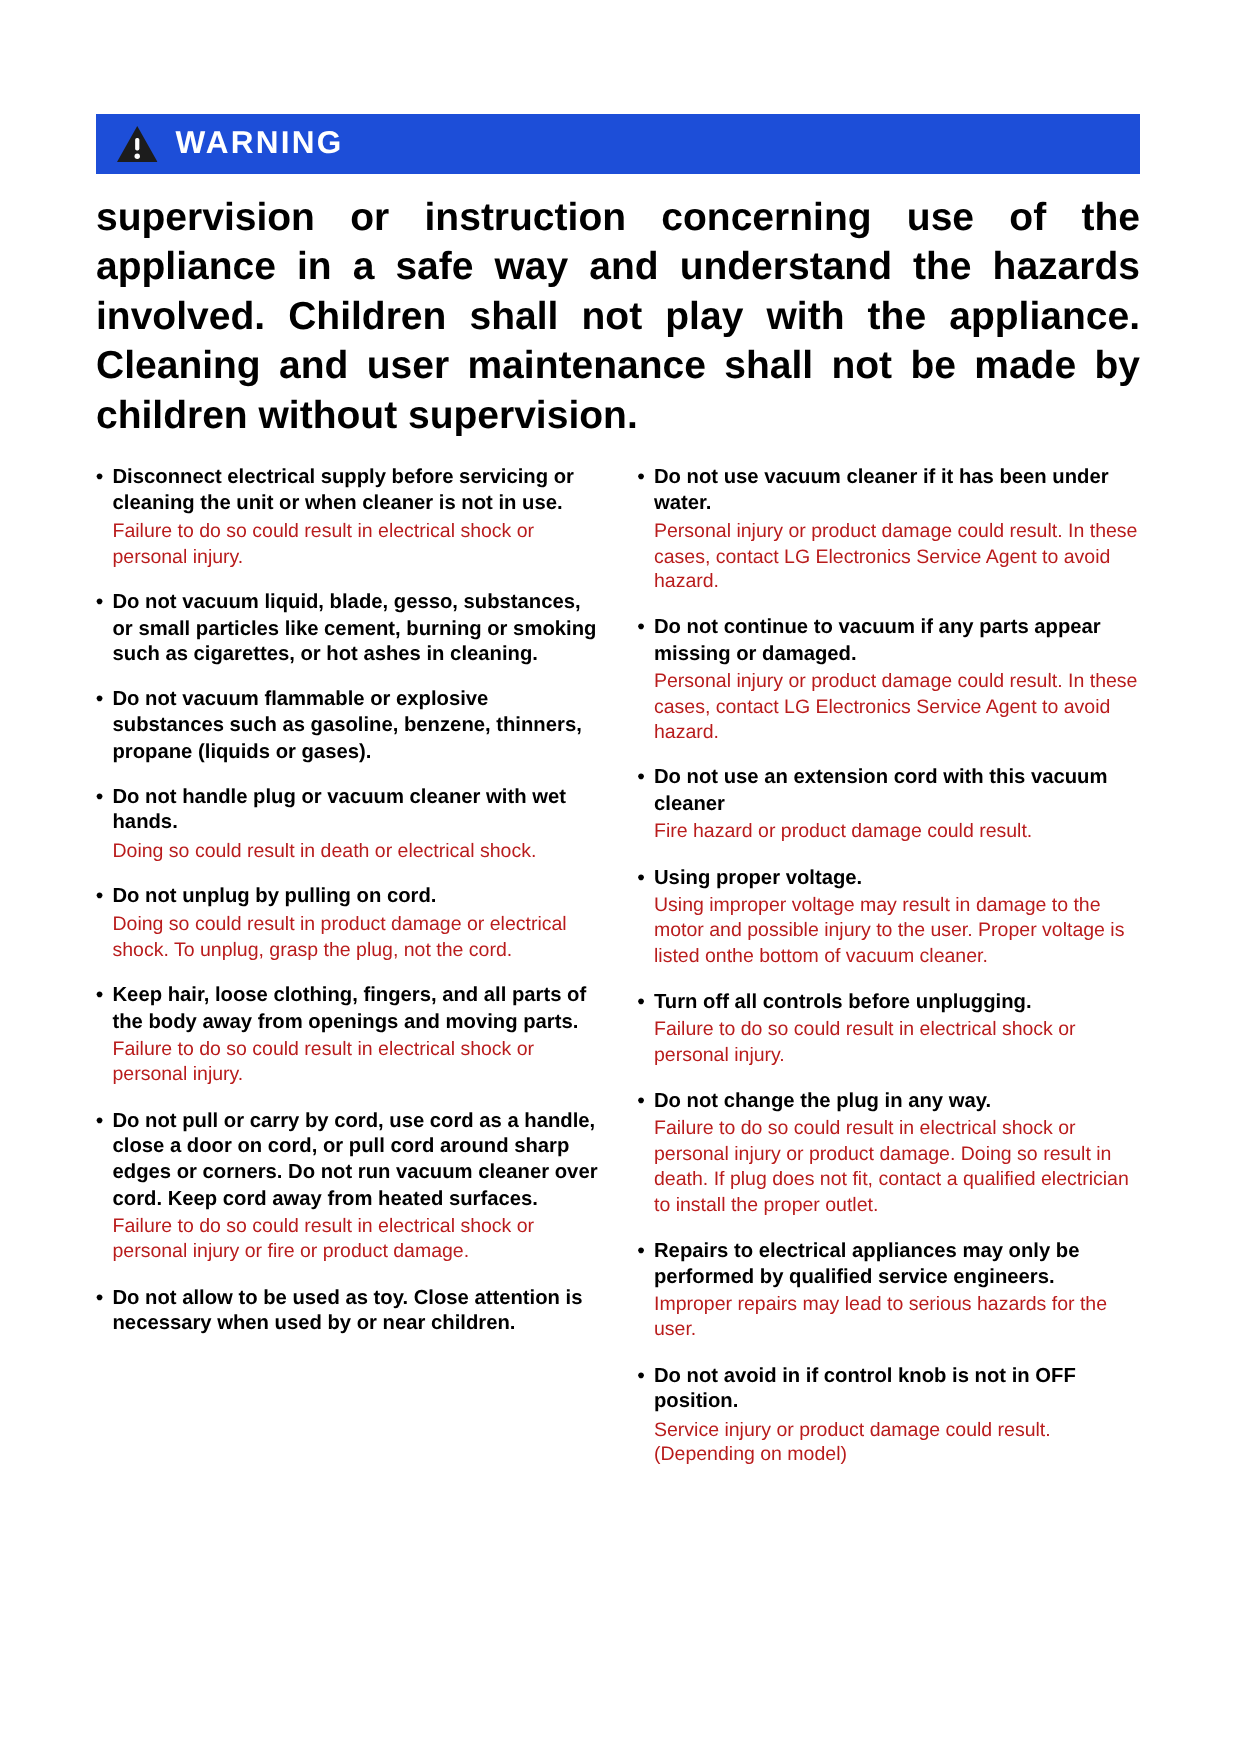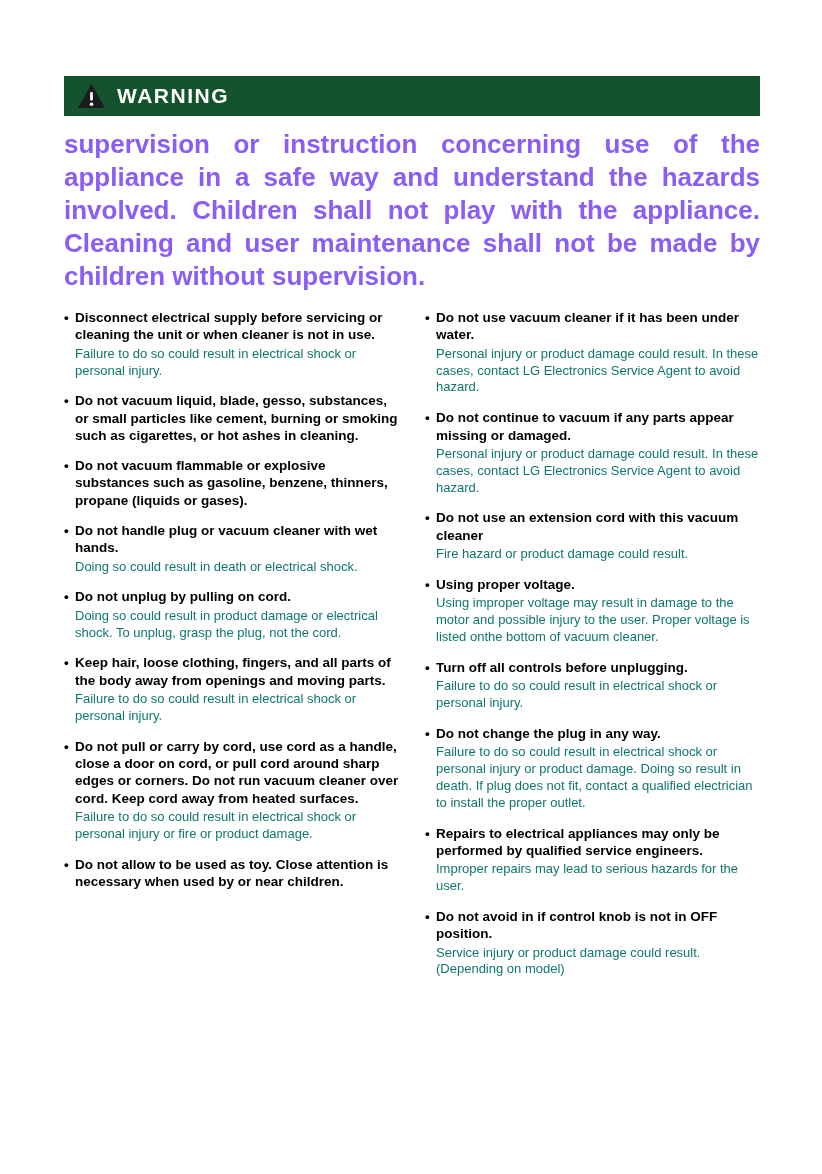--- a/index.html
+++ b/index.html
@@ -18,41 +18,41 @@
   .content {
     position: absolute;
     left: 64px;
     top: 76px;
     width: 696px;
   }
   .warning-bar {
     display: flex;
     align-items: center;
     height: 40px;
-    background: #14532d;
+    background: #1d4ed8;
     padding-left: 14px;
   }
   .warn-icon {
     display: inline-flex;
     align-items: center;
     margin-right: 12px;
   }
   .warning-label {
     color: #ffffff;
     font-weight: bold;
     font-size: 21px;
     letter-spacing: 1.5px;
   }
   .intro {
     margin-top: 12px;
     font-size: 26px;
     font-weight: bold;
     line-height: 1.27;
     text-align: justify;
-    color: #8b5cf6;
+    color: #000000;
   }
   .columns {
     display: flex;
     gap: 26px;
     margin-top: 16px;
   }
   .col { flex: 1 1 0; min-width: 0; }
   .item { margin-bottom: 13px; }
   .item-head {
     display: flex;
@@ -63,21 +63,21 @@
   .bullet {
     flex: 0 0 11px;
     width: 11px;
   }
   .head-text { flex: 1 1 auto; }
   .item-body {
     margin-left: 11px;
     font-size: 13px;
     line-height: 1.3;
     margin-top: 2px;
-    color: #0f766e;
+    color: #b91c1c;
   }
 </style>
 </head>
 <body>
 
 <div class="page">
   <div class="content">
 
     <div class="warning-bar">
       <span class="warn-icon">

